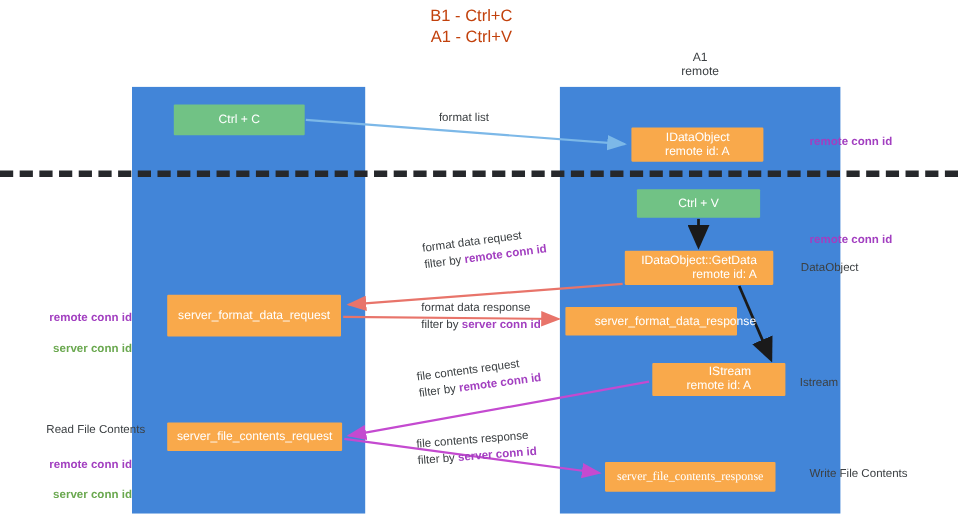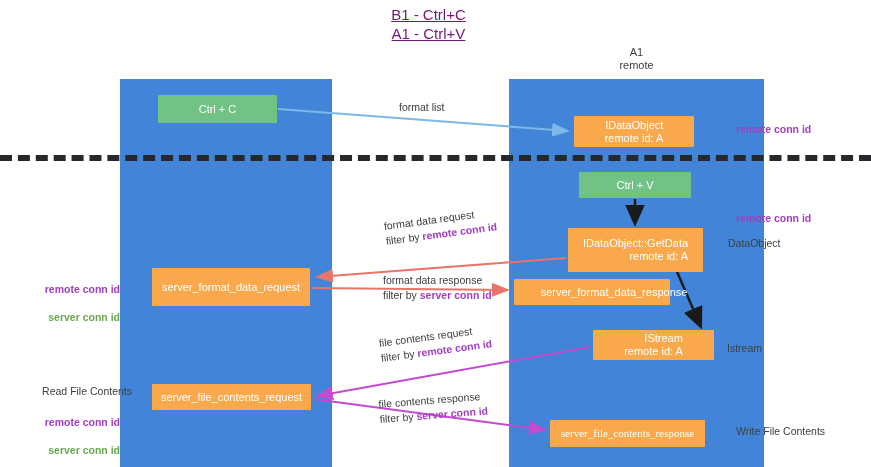--- a/index.html
+++ b/index.html
@@ -14,23 +14,22 @@
   #stage{position:absolute;left:0;top:0;width:871px;height:467px;}
 
   
   .band{position:absolute;background:#4285d8;}
   #band-b1{left:120px;top:79px;width:212px;height:388px;}
   #band-a1{left:509px;top:79px;width:255px;height:388px;}
 
   
   #title{
     position:absolute;left:0;top:5px;width:857px;
-    text-align:center;font-size:15px;line-height:19px;color:#701a75;
+    text-align:center;font-size:15px;line-height:19px;color:#c2410c;
     white-space:pre-line;
-    text-decoration:underline;
   }
   
   .col-head{
     position:absolute;text-align:center;font-size:11px;line-height:13px;
     color:#3c4043;white-space:pre-line;
   }
   #head-b1{left:120px;top:46px;width:212px;}
   #head-a1{left:509px;top:46px;width:255px;}
 
   
@@ -38,21 +37,21 @@
     position:absolute;display:flex;align-items:center;justify-content:center;
     text-align:center;color:#ffffff;font-size:11px;line-height:13px;
     white-space:pre-line;border-radius:1px;box-sizing:border-box;
   }
   .node.green{background:#71c285;}
   .node.orange{background:#f9a94b;text-align:right;}
 
   #n-ctrlc{left:158px;top:95px;width:119px;height:28px;}
   #n-idataobject{left:574px;top:116px;width:120px;height:31px;}
   #n-ctrlv{left:579px;top:172px;width:112px;height:26px;}
-  #n-getdata{left:568px;top:228px;width:135px;height:44px;}
+  #n-getdata{left:568px;top:228px;width:135px;height:31px;}
   #n-sfdreq{left:152px;top:268px;width:158px;height:38px;}
   #n-sfdresp{left:514px;top:279px;width:156px;height:26px;padding-left:44px;}
   #n-istream{left:593px;top:330px;width:121px;height:30px;}
   #n-sfcreq{left:152px;top:384px;width:159px;height:26px;}
   #n-sfcresp{left:550px;top:420px;width:155px;height:27px;font-family:Liberation Serif, serif;}
 
   
   .margin-note{
     position:absolute;font-size:10.5px;line-height:14px;white-space:pre-line;
   }

